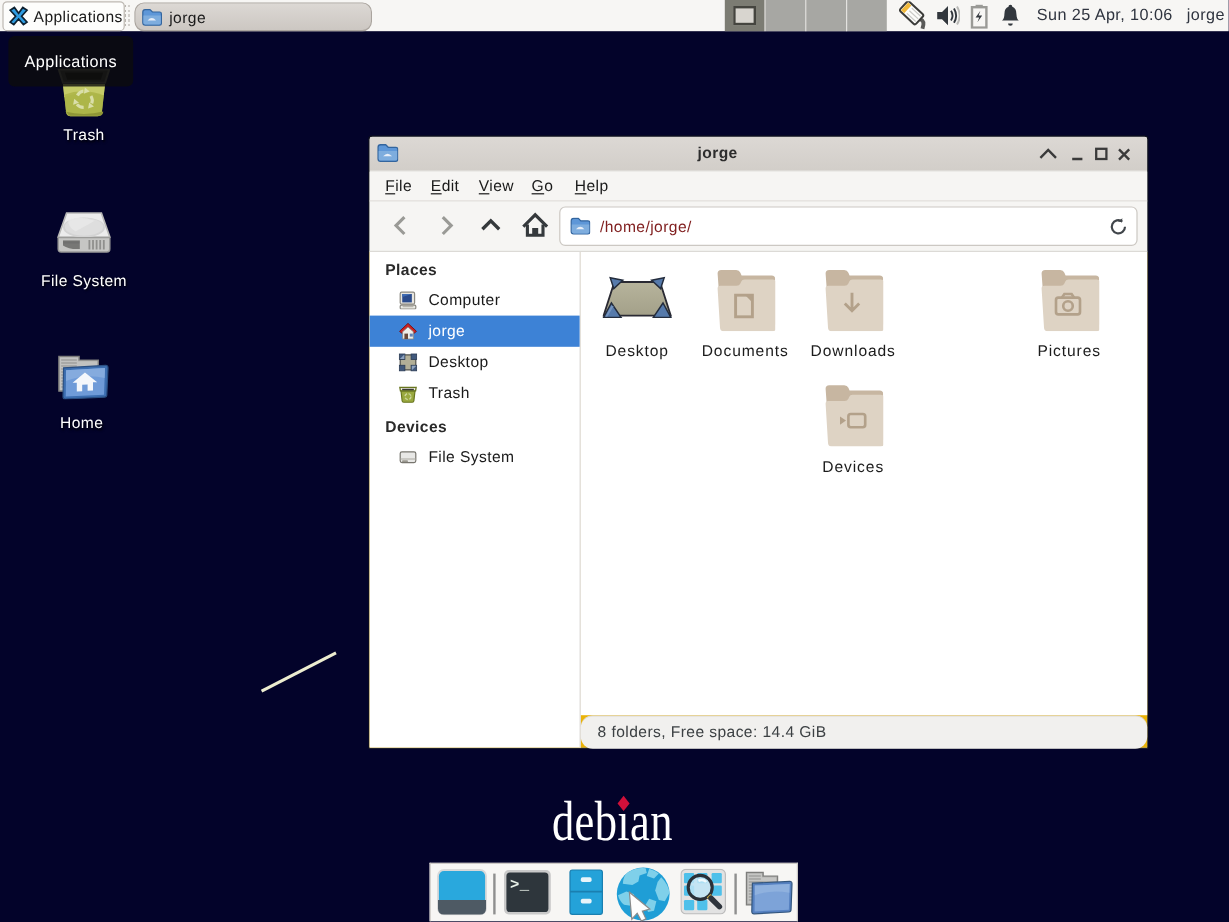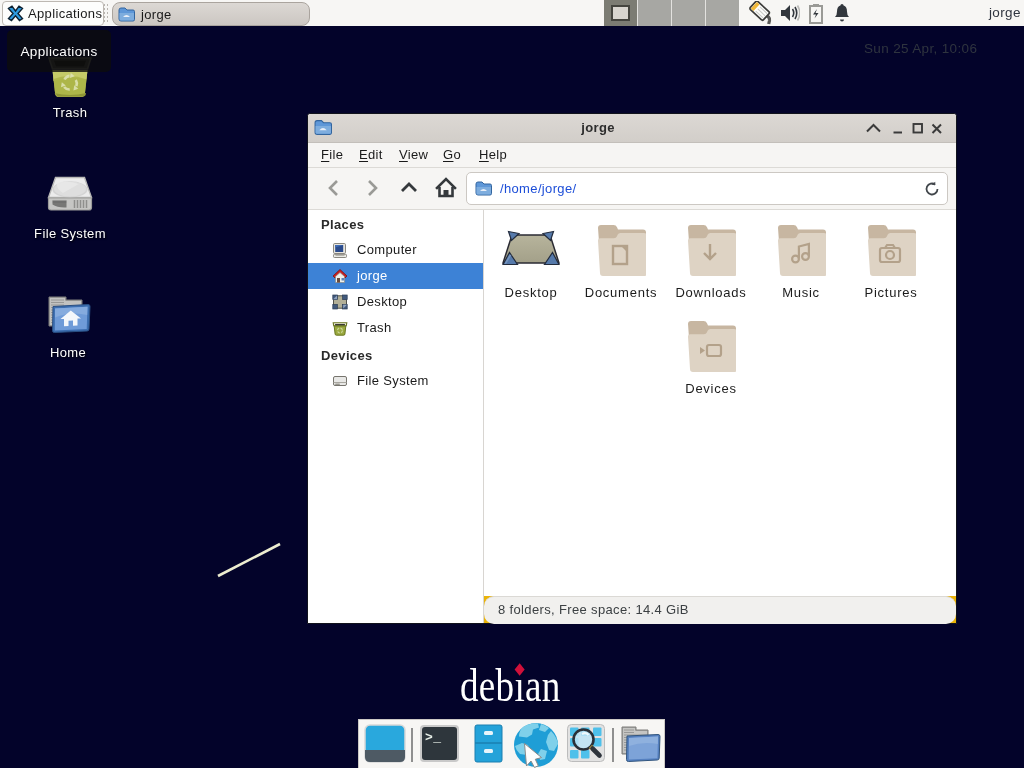--- a/index.html
+++ b/index.html
@@ -16,40 +16,40 @@
              repeating-linear-gradient(to bottom,#b9b5b0 0 2px,transparent 2px 4px);
   background-size:1px 100%,1px 100%;background-position:0 0,3px 0;background-repeat:no-repeat;}
 #taskbtn{left:112px;top:2px;width:196px;height:22px;border:1px solid #aaa49e;border-radius:8px;
   background:linear-gradient(#dcd8d4,#ccc7c2);display:flex;align-items:center;}
 #taskbtn span{font-size:13px;color:#1a1a1a;margin-left:6px;}
 #pager{left:604px;top:0;width:135px;height:26px;display:flex;}
 .pcell{width:33px;height:26px;background:#a7a7a3;border-right:1px solid #e3e2df;}
 .pcell.active{background:#7c7c73;position:relative;}
 .pcell.active::after{content:"";position:absolute;left:7px;top:5px;width:15px;height:12px;
   background:#d8d5cf;border:2px solid #45453f;}
-#clock{left:864px;top:0;height:26px;line-height:26px;font-size:13.5px;color:#2f343f;letter-spacing:0.35px;margin-top:36px;}
+#clock{left:864px;top:0;height:26px;line-height:26px;font-size:13.5px;color:#2f343f;letter-spacing:0.35px;}
 #user{left:989px;top:0;height:26px;line-height:26px;font-size:13.5px;color:#2f343f;}
 
 #tooltip{left:7px;top:30px;width:104px;height:42px;background:rgba(13,13,13,0.8);
   border-radius:5px;color:#fff;font-size:13.5px;display:flex;align-items:center;justify-content:center;}
 
 .dlabel{color:#fff;font-size:13px;text-align:center;text-shadow:1px 1px 2px #000;}
 
 #win{left:307px;top:113px;width:648px;height:509px;border:1px solid #11131c;border-radius:3px 3px 0 0;background:#f6f5f3;}
 #titlebar{left:0;top:0;width:648px;height:28px;border-radius:3px 3px 0 0;background:linear-gradient(#dcd8d4,#d2cec9);
   border-bottom:1px solid #c3bfba;}
 #title{left:0;top:0;width:580px;height:28px;line-height:28px;text-align:center;
   font-size:13px;font-weight:bold;color:#2d2d2d;}
 #menubar{left:0;top:29px;width:648px;height:24px;border-bottom:1px solid #dcdad6;background:#f6f5f3;}
 .mitem{position:absolute;top:0;height:24px;line-height:24px;font-size:13px;color:#1a1a1a;}
 .mitem u{text-decoration:underline;text-underline-offset:2px;}
 #toolbar{left:0;top:54px;width:648px;height:41px;border-bottom:1px solid #dcdad6;background:#f6f5f3;}
 #pathentry{position:absolute;left:158px;top:4px;width:482px;height:33px;background:#fff;
   border:1px solid #ccc8c3;border-radius:5px;box-sizing:border-box;}
-#pathtext{position:absolute;left:33px;top:0;height:31px;line-height:31px;font-size:13px;color:#1d4ed8;}
+#pathtext{position:absolute;left:33px;top:0;height:31px;line-height:31px;font-size:13px;color:#7f1d1d;}
 #winbody{left:0;top:96px;width:648px;height:413px;background:#eab308;}
 #sidebar{left:0;top:0;width:175px;height:413px;background:#fff;border-right:1px solid #d8d5d1;}
 .shead{position:absolute;left:13px;font-size:13px;font-weight:bold;color:#2a2a2a;}
 .srow{position:absolute;left:0;width:175px;height:26px;}
 .srow .txt{position:absolute;left:49px;top:0;height:26px;line-height:26px;font-size:13px;color:#1a1a1a;}
 .srow.sel{background:#3d82d6;}
 .srow.sel .txt{color:#fff;}
 .sicon{position:absolute;left:24px;top:5px;width:16px;height:16px;}
 #statusbar{left:176px;top:386px;width:472px;height:27px;background:#f1f0ee;border-top:1px solid #dbd9d5;border-radius:10px;}
 #statusbar span{position:absolute;left:14px;top:0;height:26px;line-height:26px;font-size:13px;color:#3c4043;}
@@ -316,32 +316,20 @@
         <div class="fitem" style="left:182px;top:13px">
           <div style="height:54px;display:flex;align-items:center;justify-content:center">
             <svg width="49" height="52" viewBox="0 0 49 52">
               <path d="M1 4 q0-3 3-3 h12.5 q2.6 0 3.5 2.2 l1 2.3 h25 q3 0 3 3 v37.5 q0 3-3 3 h-39 q-3 0-3-3 Z" fill="#c7b6a1"></path>
               <path d="M1 16.5 q0-2.3 2.3-2.3 h13.6 q2.2 0 3.1-2 l0.6-1.4 q0.8-1.8 2.8-1.8 h23.6 q3 0 3 3 v37 q0 3-3 3 h-41 q-3 0-3-3 Z" fill="#ded3c4"></path>
               <path d="M23 20 v14 M17 29 l6 6 6-6" stroke="#b3a18a" stroke-width="2.4" fill="none"></path>
             </svg>
           </div>
           <div class="lbl">Downloads</div>
         </div>
-        <div class="fitem" style="left:272px;top:13px">
-          <div style="height:54px;display:flex;align-items:center;justify-content:center">
-            <svg width="49" height="52" viewBox="0 0 49 52">
-              <path d="M1 4 q0-3 3-3 h12.5 q2.6 0 3.5 2.2 l1 2.3 h25 q3 0 3 3 v37.5 q0 3-3 3 h-39 q-3 0-3-3 Z" fill="#c7b6a1"></path>
-              <path d="M1 16.5 q0-2.3 2.3-2.3 h13.6 q2.2 0 3.1-2 l0.6-1.4 q0.8-1.8 2.8-1.8 h23.6 q3 0 3 3 v37 q0 3-3 3 h-41 q-3 0-3-3 Z" fill="#ded3c4"></path>
-              <circle cx="18.5" cy="35" r="3.4" fill="none" stroke="#b3a18a" stroke-width="2.2"></circle>
-              <circle cx="28.5" cy="32.5" r="3.4" fill="none" stroke="#b3a18a" stroke-width="2.2"></circle>
-              <path d="M21.9 34.5 v-12 l10-2.5 v12" stroke="#b3a18a" stroke-width="2.2" fill="none"></path>
-            </svg>
-          </div>
-          <div class="lbl">Music</div>
-        </div>
         <div class="fitem" style="left:362px;top:13px">
           <div style="height:54px;display:flex;align-items:center;justify-content:center">
             <svg width="49" height="52" viewBox="0 0 49 52">
               <path d="M1 4 q0-3 3-3 h12.5 q2.6 0 3.5 2.2 l1 2.3 h25 q3 0 3 3 v37.5 q0 3-3 3 h-39 q-3 0-3-3 Z" fill="#c7b6a1"></path>
               <path d="M1 16.5 q0-2.3 2.3-2.3 h13.6 q2.2 0 3.1-2 l0.6-1.4 q0.8-1.8 2.8-1.8 h23.6 q3 0 3 3 v37 q0 3-3 3 h-41 q-3 0-3-3 Z" fill="#ded3c4"></path>
               <rect x="13" y="24" width="20" height="14" rx="2" fill="none" stroke="#b3a18a" stroke-width="2.2"></rect>
               <circle cx="23" cy="31" r="4" fill="none" stroke="#b3a18a" stroke-width="2.2"></circle>
               <path d="M18 24 l2-3 h6 l2 3" fill="none" stroke="#b3a18a" stroke-width="2.2"></path>
             </svg>
           </div>

